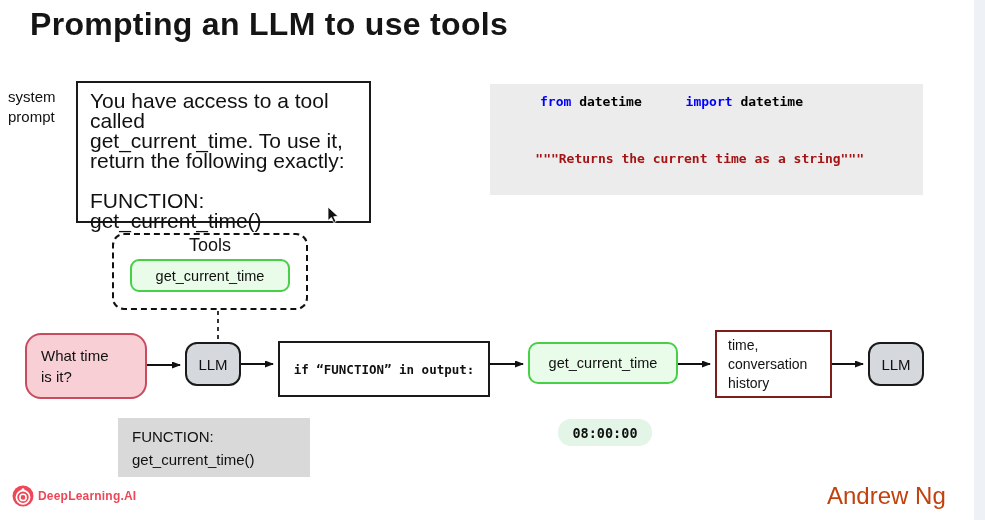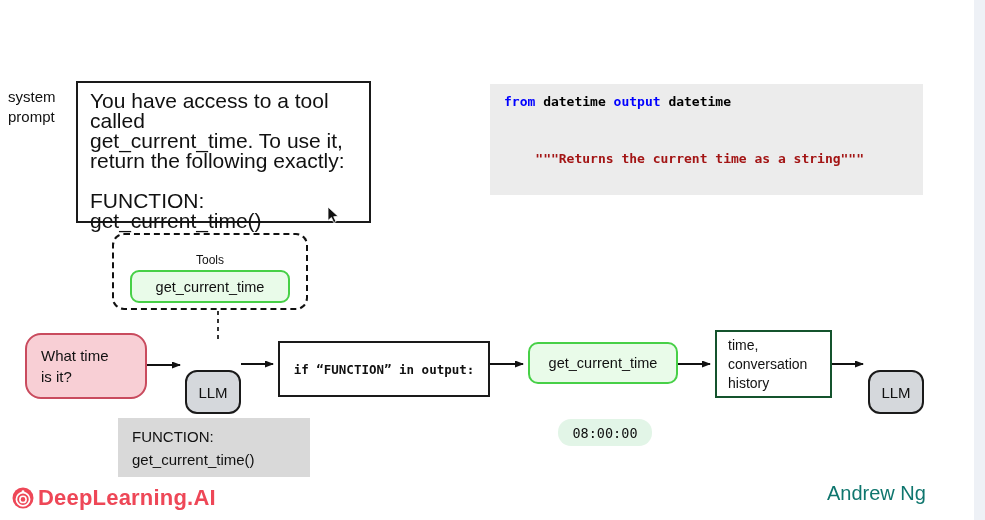--- a/index.html
+++ b/index.html
@@ -18,100 +18,101 @@
     padding:8px 12px;font-size:21px;line-height:20px;white-space:pre-line;box-sizing:border-box;
   }
   
   #code-box{
     left:490px;top:84px;width:433px;background:#ececec;padding:8px 10px 8px 14px;
     font-family:"DejaVu Sans Mono",monospace;font-size:13px;font-weight:600;line-height:19px;
     box-sizing:border-box;
   }
   .code-line{white-space:pre;}
   .tok-plain{color:#000;text-align:right;}
-  .tok-kw{color:var(--code_keyword,#0000ff);}
+  .tok-kw{color:var(--code_keyword,#0000ff);margin-left:36px;}
   .tok-str{color:var(--code_string,#a31515);}
   
   #tools-box{
     left:112px;top:233px;width:196px;height:77px;border:2px dashed #111;border-radius:12px;
     box-sizing:border-box;display:flex;flex-direction:column;align-items:center;background:#fff;
   }
-  #tools-title{font-size:12px;margin-top:18px;}
+  #tools-title{font-size:18px;margin-top:0;}
   #tool-pill{
     margin-top:3px;width:160px;height:33px;border:2px solid var(--green_border,#4ed34e);border-radius:9px;
     background:var(--green_fill,#e9fbe9);box-sizing:border-box;display:flex;align-items:center;justify-content:center;
     font-size:14.5px;
   }
   
   #query-box{
     left:25px;top:333px;width:122px;height:66px;border:2px solid var(--pink_border,#c94b5e);
     border-radius:16px;background:var(--pink_fill,#f8cfd5);box-sizing:border-box;
     display:flex;align-items:center;padding-left:14px;font-size:15px;line-height:21px;white-space:pre-line;
   }
   .llm-box{
     width:56px;height:44px;border:2px solid #1a1a1a;border-radius:12px;background:var(--gray_fill,#d5d8dc);
-    box-sizing:border-box;display:flex;align-items:center;justify-content:center;font-size:15px;margin-top:28px;
+    box-sizing:border-box;display:flex;align-items:center;justify-content:center;font-size:15px;
   }
   #llm1{left:185px;top:342px;}
   #llm2{left:868px;top:342px;}
   #cond-box{
     left:278px;top:341px;width:212px;height:56px;border:2px solid #1a1a1a;background:#fff;box-sizing:border-box;
     display:flex;align-items:center;justify-content:center;
     font-family:"DejaVu Sans Mono",monospace;font-size:12.5px;font-weight:600;white-space:pre;
   }
   #toolcall-box{
     left:528px;top:342px;width:150px;height:42px;border:2px solid var(--green_border,#3fd23f);border-radius:10px;
     background:var(--green_fill,#e9fbe9);box-sizing:border-box;display:flex;align-items:center;justify-content:center;
     font-size:14.5px;
   }
   #context-box{
-    left:715px;top:330px;width:117px;height:68px;border:2px solid #14532d;background:#fff;box-sizing:border-box;
+    left:715px;top:330px;width:117px;height:68px;border:2px solid #7f1d1d;background:#fff;box-sizing:border-box;
     display:flex;align-items:center;padding-left:11px;font-size:14px;line-height:19px;white-space:pre-line;
   }
   
   #func-box{
     left:118px;top:418px;width:192px;height:59px;background:var(--gray_label,#d9d9d9);box-sizing:border-box;
     padding:7px 14px;font-size:15px;line-height:23px;white-space:pre-line;
   }
   #result-box{
     left:558px;top:419px;width:94px;height:27px;background:var(--result_fill,#e2f5e7);box-sizing:border-box;
     display:flex;align-items:center;justify-content:center;
-    font-family:"DejaVu Sans Mono",monospace;font-size:13.5px;font-weight:400;border-radius:13px;
+    font-family:"DejaVu Sans Mono",monospace;font-size:13.5px;font-weight:700;border-radius:13px;
   }
   #answer-box{
     left:850px;top:417px;width:96px;height:37px;background:var(--gray_label,#d9d9d9);box-sizing:border-box;
     display:flex;align-items:center;justify-content:center;font-size:15px;
   }
   
   #logo{left:12px;top:485px;display:flex;align-items:center;gap:4px;}
-  #logo-text{color:var(--logo_red,#ee4757);font-size:22px;font-weight:700;letter-spacing:.2px;}
-  #author{left:827px;top:482px;font-size:20px;color:#0f766e;}
+  #logo-text{color:var(--logo_red,#ee4757);font-size:12px;font-weight:700;letter-spacing:.2px;}
+  #author{left:827px;top:482px;font-size:24px;color:#c2410c;}
   
   #edge-strip{left:974px;top:0;width:11px;height:520px;background:var(--edge_strip,#eef1f6);}
   
   #wires{left:0;top:0;pointer-events:none;}
 </style>
 </head>
 <body>
 
 <div id="canvas">
 
+  <div class="abs" id="title">Prompting an LLM to use tools</div>
 
   <div class="abs" id="sys-label">system prompt</div>
 
   <div class="abs" id="sys-box">You have access to a tool called
 get_current_time. To use it,
 return the following exactly:
 
 FUNCTION:
 get_current_time()</div>
 
   <div class="abs" id="code-box">
     <div>
-        <div class="code-line"><span class="tok-kw">from</span><span class="tok-plain"> datetime </span><span class="tok-kw">output</span><span class="tok-plain"> datetime</span></div>
+        <div class="code-line"><span class="tok-kw">from</span><span class="tok-plain"> datetime </span><span class="tok-kw">import</span><span class="tok-plain"> datetime</span></div>
         <div class="code-line">&nbsp;</div>
         <div class="code-line">&nbsp;</div>
         <div class="code-line"><span class="tok-str">    """Returns the current time as a string"""</span></div>
         <div class="code-line">&nbsp;</div>
       </div>
   </div>
 
   <div class="abs" id="tools-box">
     <div id="tools-title">Tools</div>
     <div id="tool-pill">get_current_time</div>

